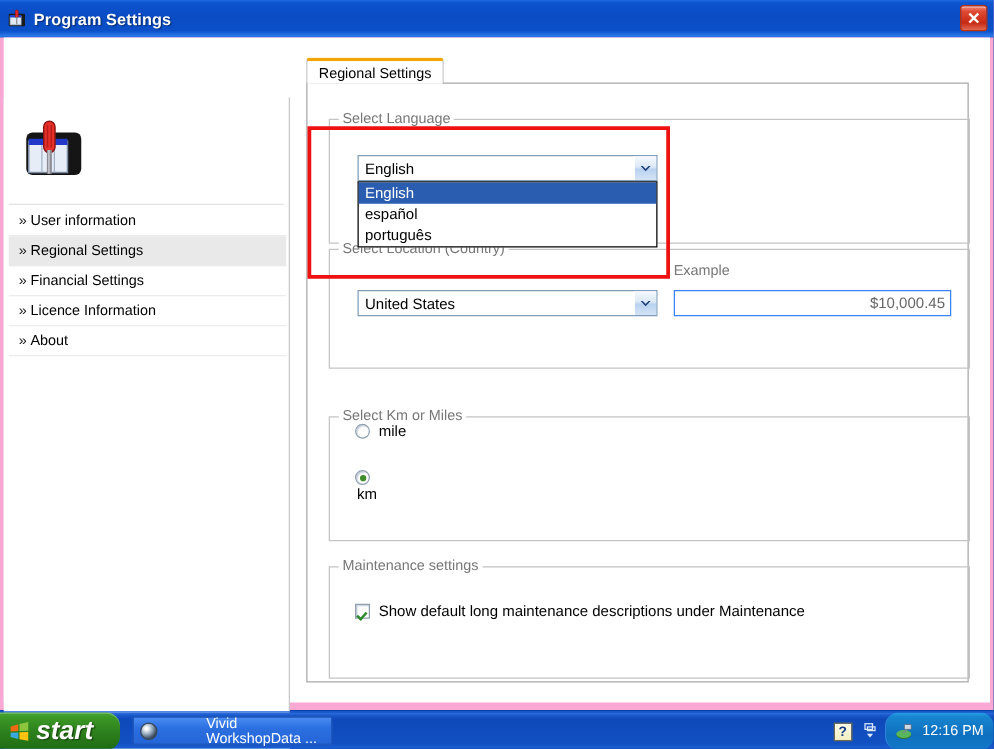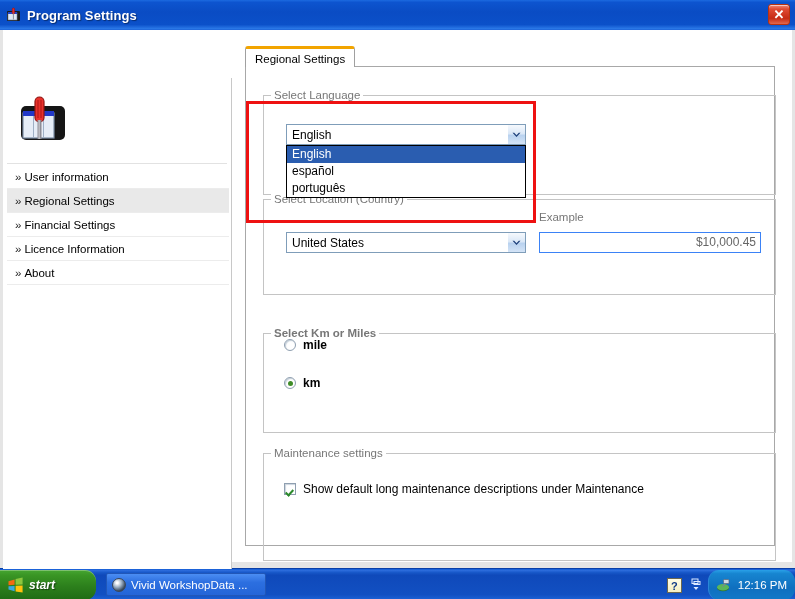--- a/index.html
+++ b/index.html
@@ -15,21 +15,21 @@
     font-size: 11px;
     position: relative;
   }
 
   
   #window {
     position: absolute;
     left: 0; top: 0;
     width: 795px;
     height: 568px;
-    background: #e5e5e5;
+    background: #f9a8d4;
     box-sizing: border-box;
   }
 
   #titlebar {
     position: absolute;
     left: 0; top: 0;
     width: 795px;
     height: 30px;
     background: linear-gradient(to bottom,
        #1c6ae0 0%, #0d54cf 8%, #0a4cc4 40%, #0b50c9 82%, #2b79e8 96%, #1a5fd6 100%);
@@ -175,22 +175,22 @@
     left: 7px;
     background: #ffffff;
     padding: 0 3px;
     font-size: 11.5px;
     color: #777777;
     white-space: nowrap;
   }
 
   #grp-language { left: 17px; top: 28px; width: 513px; height: 100px; }
   #grp-location { left: 17px; top: 132px; width: 513px; height: 96px; }
-  #grp-units    { left: 17px; top: 266px; width: 513px; height: 100px; font-weight: bold; }
-  #grp-maint    { left: 17px; top: 386px; width: 513px; height: 108px; }
+  #grp-units    { left: 17px; top: 266px; width: 513px; height: 100px; }
+  #grp-maint    { left: 17px; top: 386px; width: 513px; height: 90px; }
 
   
   .combo {
     position: absolute;
     height: 21px;
     background: #ffffff;
     border: 1px solid #7f9db9;
     box-sizing: border-box;
     display: flex;
     align-items: center;
@@ -265,21 +265,21 @@
 
   
   .radio-row {
     position: absolute;
     display: flex;
     align-items: center;
     font-size: 12px;
     color: #000;
   }
   #radio-mile { left: 20px; top: 4px; }
-  #radio-km   { left: 20px; top: 42px; }
+  #radio-km   { left: 20px; top: 42px; flex-direction: column; }
   .radio-mark {
     width: 12px; height: 12px;
     border-radius: 50%;
     background: #ffffff;
     border: 1px solid #8f9fb0;
     box-shadow: inset 1px 1px 1px rgba(140,160,180,0.5);
     box-sizing: border-box;
     margin-right: 7px;
     flex: none;
     position: relative;
@@ -360,39 +360,40 @@
     box-shadow: inset 0 1px 0 rgba(255,255,255,0.3);
   }
   #start-flag {
     width: 17px; height: 17px;
     margin-left: 7px; margin-right: 5px;
     position: relative;
     flex: none;
   }
   #start-label {
     color: #ffffff;
-    font-size: 12px;
+    font-size: 21px;
     font-style: italic;
     font-weight: bold;
     text-shadow: 1px 1px 1px rgba(0,0,0,0.5);
   }
   #task-item {
     position: absolute;
     left: 106px;
     top: 3px;
     width: 160px;
     height: 23px;
     background: linear-gradient(to bottom, #4b8df3 0%, #2c6fe0 40%, #2465d8 100%);
     border: 1px solid #2157b8;
     border-radius: 2px;
     box-sizing: border-box;
     display: flex;
     align-items: center;
     color: #ffffff;
     font-size: 11.5px;
+    gap: 34px;
   }
   .task-icon {
     width: 14px; height: 14px;
     margin-left: 5px; margin-right: 5px;
     border-radius: 50%;
     flex: none;
     background: radial-gradient(circle at 35% 32%, #ffffff 8%, #9fb2c6 38%, #3b4c60 72%, #161c26 100%);
     border: 1px solid #3b4657;
     box-sizing: border-box;
   }

